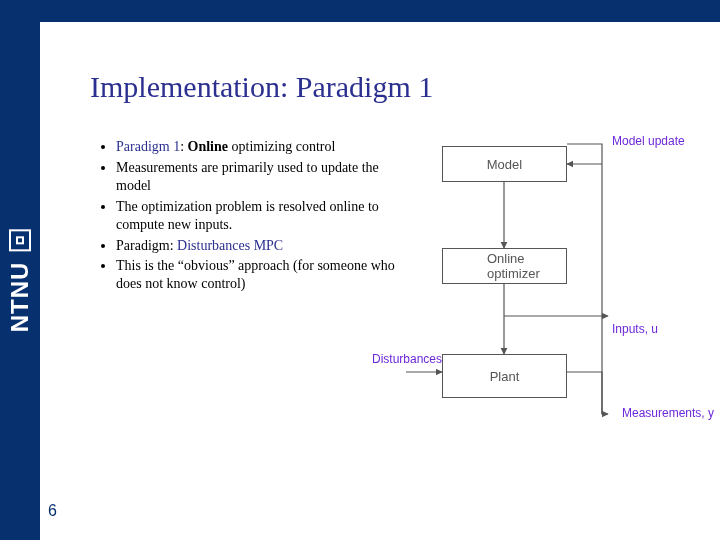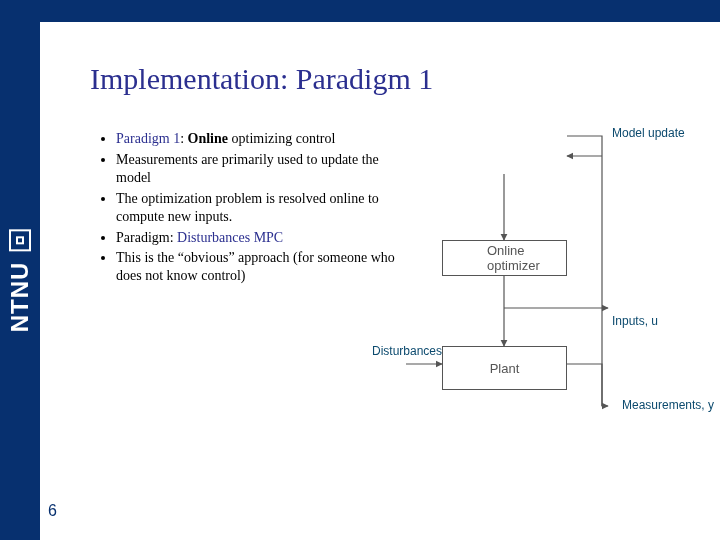--- a/index.html
+++ b/index.html
@@ -65,21 +65,21 @@
     left: 40px;
     top: 0;
     right: 0;
     bottom: 0;
     padding: 40px 20px 20px 50px;
     box-sizing: border-box;
   }
   .title {
     font-size: 30px;
     color: #2b2f8f;
-    margin: 0 0 34px 0;
+    margin: 8px 0 34px 0;
     font-weight: normal;
   }
   .body-row {
     display: flex;
     align-items: flex-start;
     gap: 6px;
   }
   .bullets {
     margin: 0;
     padding-left: 26px;
@@ -107,21 +107,21 @@
     color: #555;
     display: flex;
     align-items: center;
     justify-content: center;
     box-sizing: border-box;
   }
   .dlabel {
     position: absolute;
     font-family: Arial, Helvetica, sans-serif;
     font-size: 12px;
-    color: #0c4a6e;
+    color: #6d28d9;
     white-space: nowrap;
   }
   .page-num {
     position: absolute;
     left: 8px;
     bottom: 20px;
     font-size: 16px;
     color: #07306f;
     font-family: Arial, Helvetica, sans-serif;
   }
@@ -160,20 +160,21 @@
         <li>Measurements are primarily used to update the model</li>
         <li>The optimization problem is resolved online to compute new inputs.</li>
         <li>
           <span>Paradigm: </span><span class="hl">Disturbances MPC</span>
         </li>
         <li>This is the “obvious” approach (for someone who does not know control)</li>
       </ul>
 
       <div class="diagram">
 
+        <div class="dbox" style="left:40px; top:8px;  width:125px; height:36px;">Model</div>
         <div class="dbox" style="left:40px; top:110px; width:125px; height:36px;padding-left:44px;">Online optimizer</div>
         <div class="dbox" style="left:40px; top:216px; width:125px; height:44px;">Plant</div>
 
         <div class="dlabel" style="left:210px; top:-4px;">Model update</div>
         <div class="dlabel" style="left:210px; top:184px;">Inputs, u</div>
         <div class="dlabel" style="left:-30px; top:214px;">Disturbances</div>
         <div class="dlabel" style="left:220px; top:268px;">Measurements, y</div>
 
         <svg class="arrows">
           <defs>

